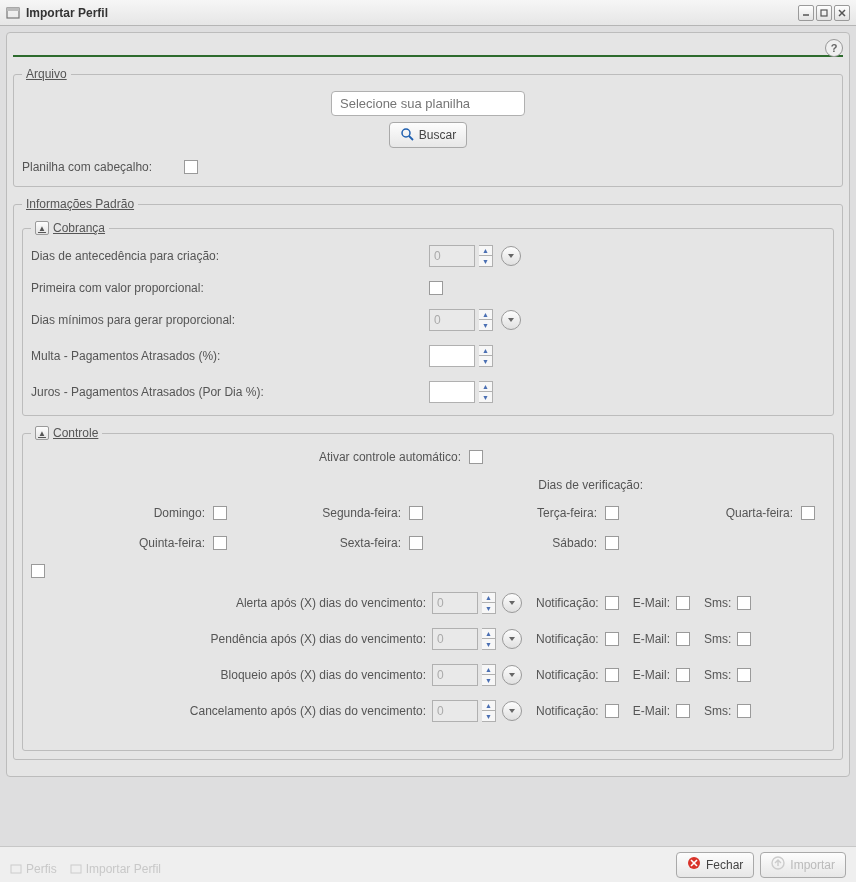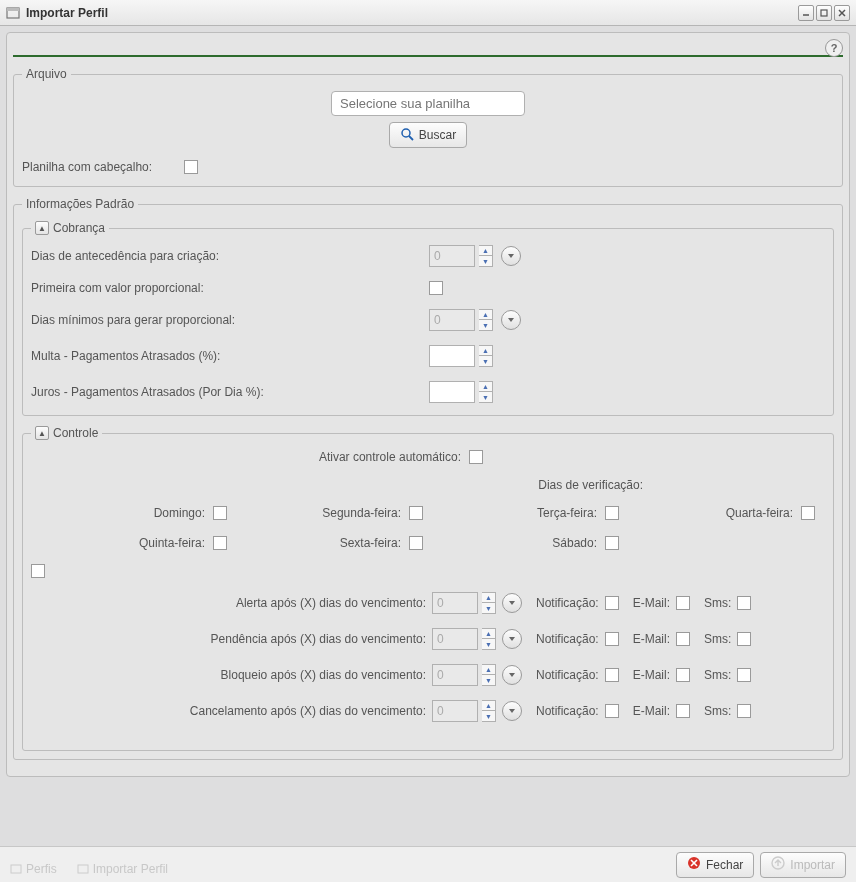--- a/index.html
+++ b/index.html
@@ -68,20 +68,21 @@
     border:1px solid #bcbcbc;
     border-radius:3px;
     margin-bottom:10px;
     padding: 10px 8px 8px 8px;
     background:#e5e5e5;
   }
   fieldset.group > legend {
     padding: 0 4px;
     color:#555;
     font-size:12px;
+    text-decoration:underline;
   }
   .legend-flex { display:flex; align-items:center; gap:4px; }
   .collapse-btn {
     width:14px; height:14px;
     border:1px solid #9a9a9a;
     background:linear-gradient(#fdfdfd,#e4e4e4);
     display:flex;align-items:center;justify-content:center;
     font-size:8px; color:#555;
     cursor:pointer;
     border-radius:2px;
@@ -197,21 +198,21 @@
     position:absolute;
     bottom:0; left:0; right:0;
     height:36px;
     background:#efefef;
     border-top:1px solid #c7c7c7;
     display:flex; align-items:center; justify-content:flex-end;
     padding: 0 10px; gap:6px;
   }
   .footer .ghost-tabs {
     position:absolute; left:10px; bottom:6px;
-    display:flex; gap:20px;
+    display:flex; gap:13px;
     color:#c8c8c8; font-size:12px;
   }
   .ghost-tab {
     display:flex; align-items:center; gap:4px;
   }
   .btn.disabled { color:#bbb; cursor:default; }
   .simple-row {
     display:flex; align-items:center; gap:12px;
     color:#555; margin-bottom:4px;
   }

